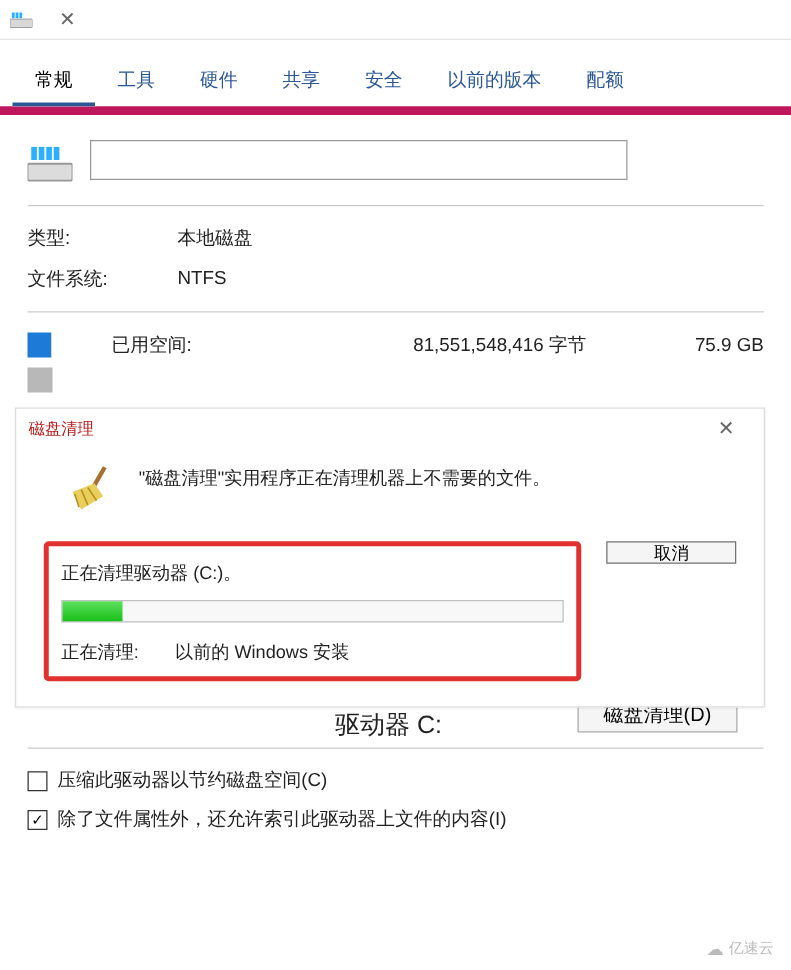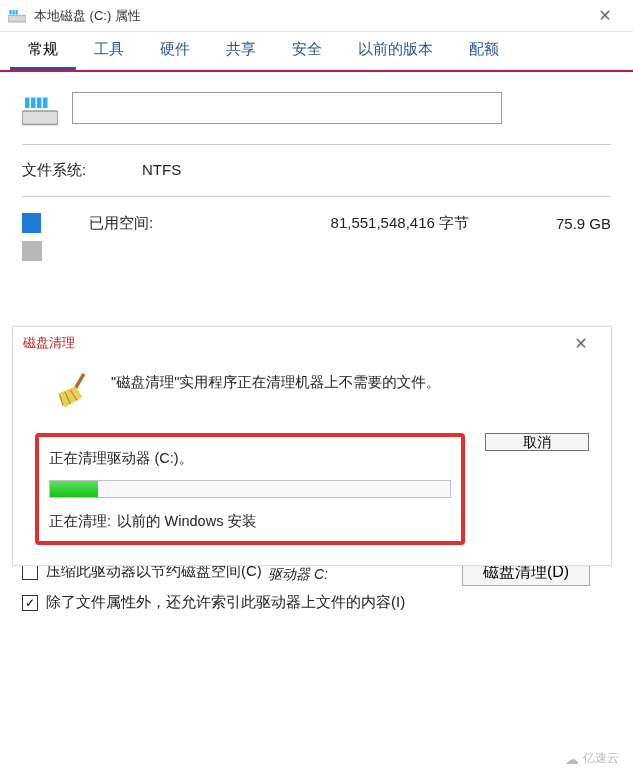--- a/index.html
+++ b/index.html
@@ -3,21 +3,21 @@
   <meta charset="utf-8">
   <style>
     * { box-sizing: border-box; margin: 0; padding: 0; font-family: "Microsoft YaHei", "Segoe UI", sans-serif; }
     body { width: 633px; height: 776px; background: #fff; overflow: hidden; position: relative; }
     
     .title-bar { display: flex; align-items: center; height: 32px; padding: 0 8px; border-bottom: 1px solid #e5e5e5; }
     .title-bar .drive-svg { width: 18px; height: 14px; margin-right: 8px; }
     .title-bar-text { font-size: 13px; color: #333; flex: 1; }
     .close-x { width: 40px; text-align: center; font-size: 16px; color: #666; cursor: default; }
     
-    .tabs { display: flex; border-bottom: 2px solid #be185d; padding: 0 10px; }
+    .tabs { display: flex; border-bottom: 7px solid #be185d; margin-top: 15px; padding: 0 10px; }
     .tab { padding: 8px 18px; font-size: 15px; color: #2b5797; cursor: default; border-bottom: 3px solid transparent; }
     .tab.active { color: #000; border-bottom-color: #2b5797; background: #fff; }
     
     .content { padding: 20px 22px; position: relative; }
     
     .name-row { display: flex; align-items: flex-start; gap: 14px; margin-bottom: 18px; }
     .name-row .drive-svg { width: 36px; height: 30px; margin-top: 4px; }
     .name-input { flex: 1; max-width: 430px; height: 32px; border: 1px solid #999; padding: 0 6px; font-size: 14px; }
     
     .divider { border-top: 1px solid #ccc; margin: 16px 0; }
@@ -43,41 +43,40 @@
     .dialog-msg-row { display: flex; align-items: flex-start; gap: 18px; margin-bottom: 22px; padding-left: 16px; }
     .broom-icon { width: 42px; height: 42px; }
     .dialog-msg { font-size: 14.5px; color: #222; padding-top: 4px; }
     
     .red-box { border: 4px solid #e03030; border-radius: 4px; padding: 12px 10px 10px 10px; width: 464px; }
     .red-box-wrap { display: flex; align-items: flex-start; gap: 20px; }
     
     .cleaning-text { font-size: 14.5px; color: #222; margin-bottom: 12px; }
     .progress-track { width: 100%; height: 18px; border: 1px solid #c0c0c0; background: #f8f8f8; margin-bottom: 14px; }
     .progress-fill { height: 100%; background: linear-gradient(to bottom, #5ee05e, #18c018); }
-    .cleaning-line { display: flex; gap: 6px; font-size: 14.5px; color: #222; }
+    .cleaning-line { display: flex; gap: 29px; font-size: 14.5px; color: #222; }
     
     .cancel-btn { width: 112px; height: 18px; border: 1px solid #737373; background: #f5f5f5; font-size: 14px; cursor: default; }
     
     .watermark { position: absolute; right: 6px; bottom: 6px; font-size: 12px; color: #bbb; background: rgba(255,255,255,0.7); padding: 3px 8px; border-radius: 10px; display: flex; gap: 4px; align-items: center; }
     .watermark .cloud { font-size: 14px; }
     
-    .drive-label-overlay { position: absolute; left: 268px; top: 566px; font-size: 14px; color: #222; font-style: italic; }
+    .drive-label-overlay { position: absolute; left: 268px; top: 566px; font-size: 20px; color: #222; }
     .btn-overlay { position: absolute; left: 462px; top: 558px; width: 128px; height: 28px; border: 1px solid #aaa; background: #f5f5f5; font-size: 16px; }
   </style>
 </head>
 <body>
 
 <div class="title-bar">
   <svg class="drive-svg" viewBox="0 0 24 16">
       <rect x="0" y="7" width="24" height="9" rx="1" fill="#d8d8d8" stroke="#999"></rect>
       <rect x="2" y="0" width="3" height="6" fill="#2bb0ff"></rect>
       <rect x="6" y="0" width="3" height="6" fill="#2bb0ff"></rect>
       <rect x="10" y="0" width="3" height="6" fill="#2bb0ff"></rect>
     </svg>
-  <span class="title-bar-text">本地磁盘 (C:) 属性</span>
   <span class="close-x">✕</span>
 </div>
 
 <div class="tabs">
   <div class="tab active">常规</div>
   <div class="tab">工具</div>
   <div class="tab">硬件</div>
   <div class="tab">共享</div>
   <div class="tab">安全</div>
   <div class="tab">以前的版本</div>
@@ -89,20 +88,24 @@
     <svg class="drive-svg" viewBox="0 0 24 18">
         <rect x="0" y="9" width="24" height="9" rx="1" fill="#dcdcdc" stroke="#999"></rect>
         <rect x="2" y="0" width="3" height="7" fill="#2bb0ff"></rect>
         <rect x="6" y="0" width="3" height="7" fill="#2bb0ff"></rect>
         <rect x="10" y="0" width="3" height="7" fill="#2bb0ff"></rect>
         <rect x="14" y="0" width="3" height="7" fill="#2bb0ff"></rect>
       </svg>
     <input class="name-input" value="" style="">
   </div>
   <div class="divider"></div>
+  <div class="prop-row">
+    <span class="prop-label">类型:</span>
+    <span>本地磁盘</span>
+  </div>
   <div class="prop-row">
     <span class="prop-label">文件系统:</span>
     <span>NTFS</span>
   </div>
   <div class="divider"></div>
   <div class="space-row">
     <span class="space-swatch s-blue"></span>
     <span class="space-label">已用空间:</span>
     <span class="space-bytes">81,551,548,416 字节</span>
     <span class="space-size">75.9 GB</span>

